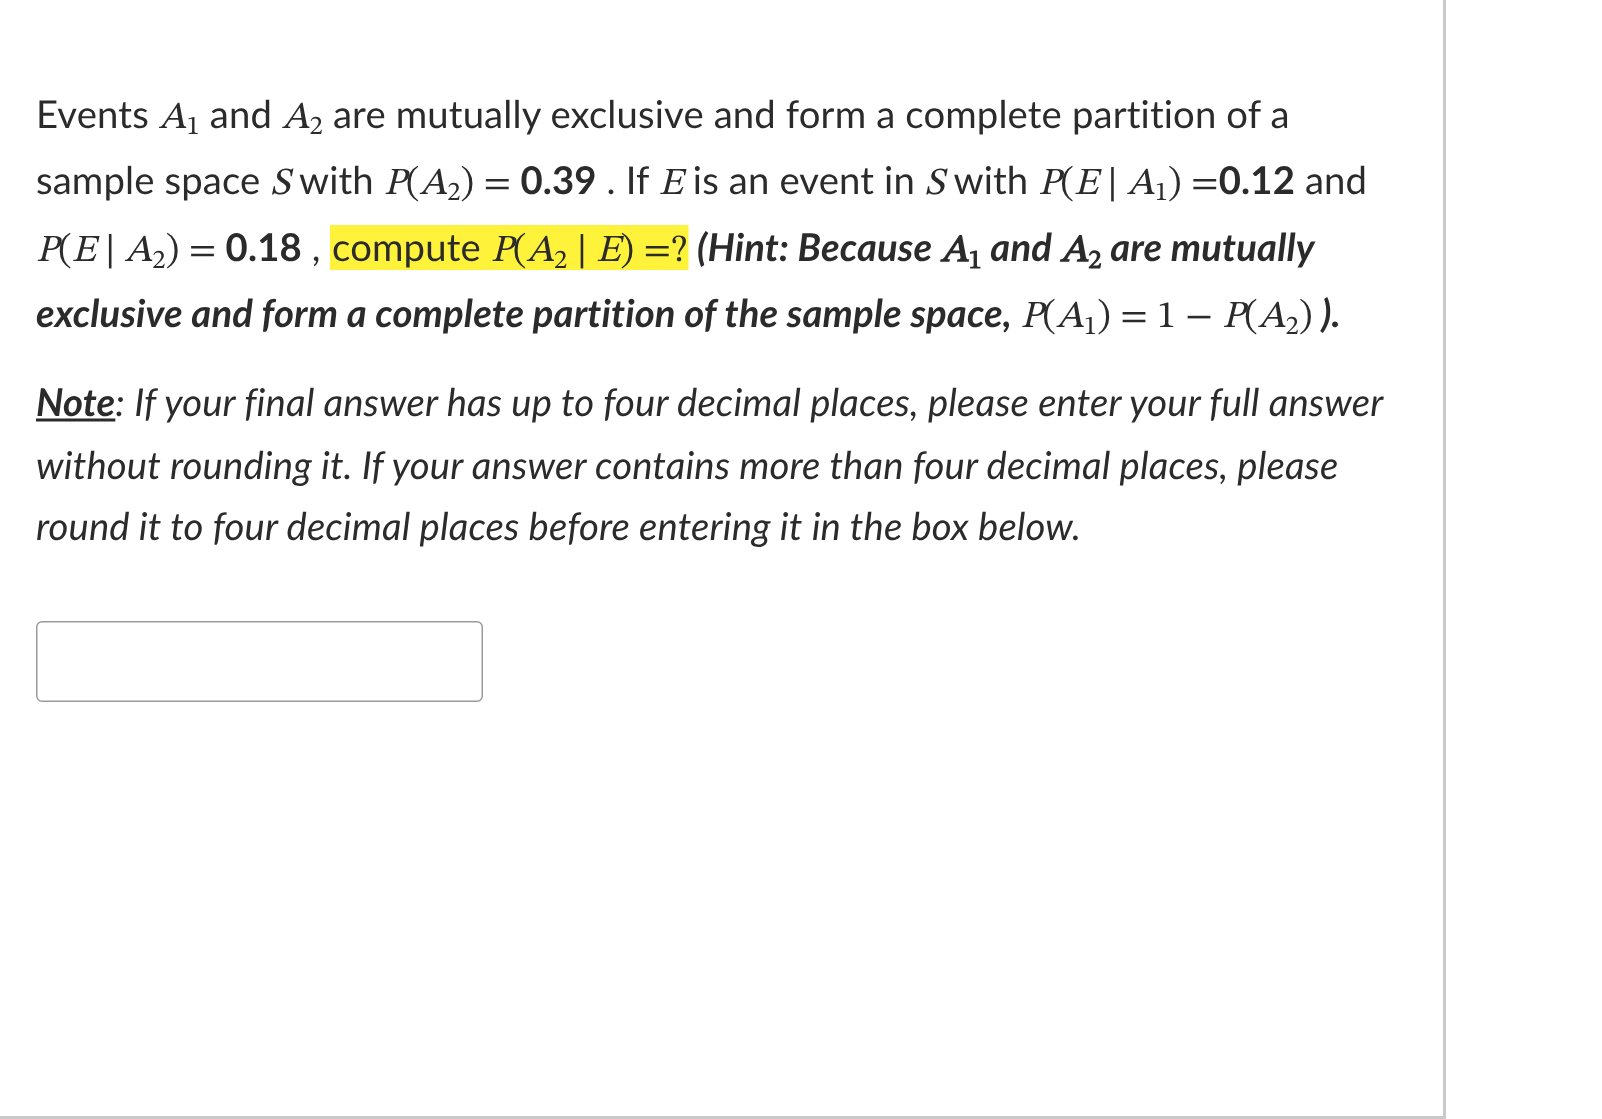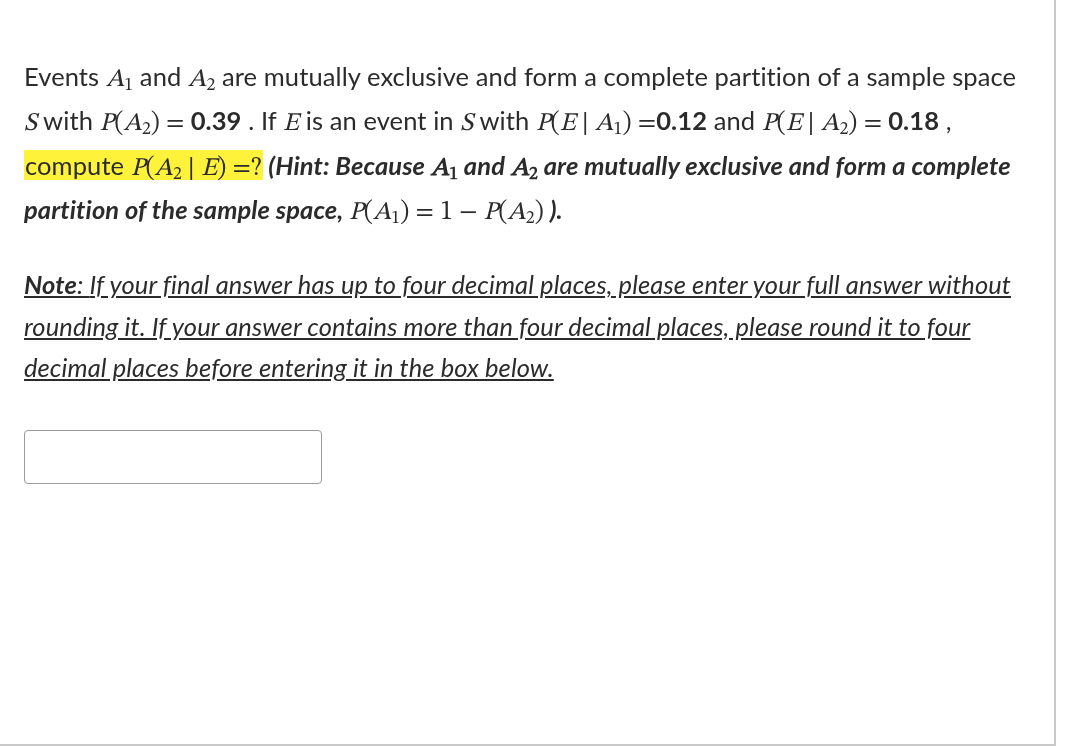--- a/index.html
+++ b/index.html
@@ -7,21 +7,21 @@
     padding: 0;
     width: 1068px;
     height: 746px;
     font-family: "Lato", "Segoe UI", "Helvetica Neue", Arial, sans-serif;
     color: #2b2b2b;
     background: #fff;
     overflow: hidden;
   }
   .canvas {
     box-sizing: border-box;
-    width: 1056px;
+    width: 964px;
     height: 746px;
     border-right: 2px solid #c9c9c9;
     border-bottom: 2px solid #c9c9c9;
     padding: 56px 36px 0 24px;
   }
   .problem {
     font-size: 25.5px;
     line-height: 1.62;
     letter-spacing: 0.1px;
   }
@@ -44,23 +44,22 @@
   .hl {
     background: #fff23a;
     padding: 0 1px;
   }
   .note-u {
     text-decoration: underline;
     font-style: italic;
     font-weight: 700;
   }
   .note-block {
-    margin-top: 31px;
+    margin-top: 15px;
     font-style: italic;
-    text-decoration: underline;
   }
   .answer-wrap {
     margin-top: 42px;
   }
   input.answer {
     width: 298px;
     height: 54px;
     border: 1px solid #9a9a9a;
     border-radius: 4px;
     font-size: 20px;

